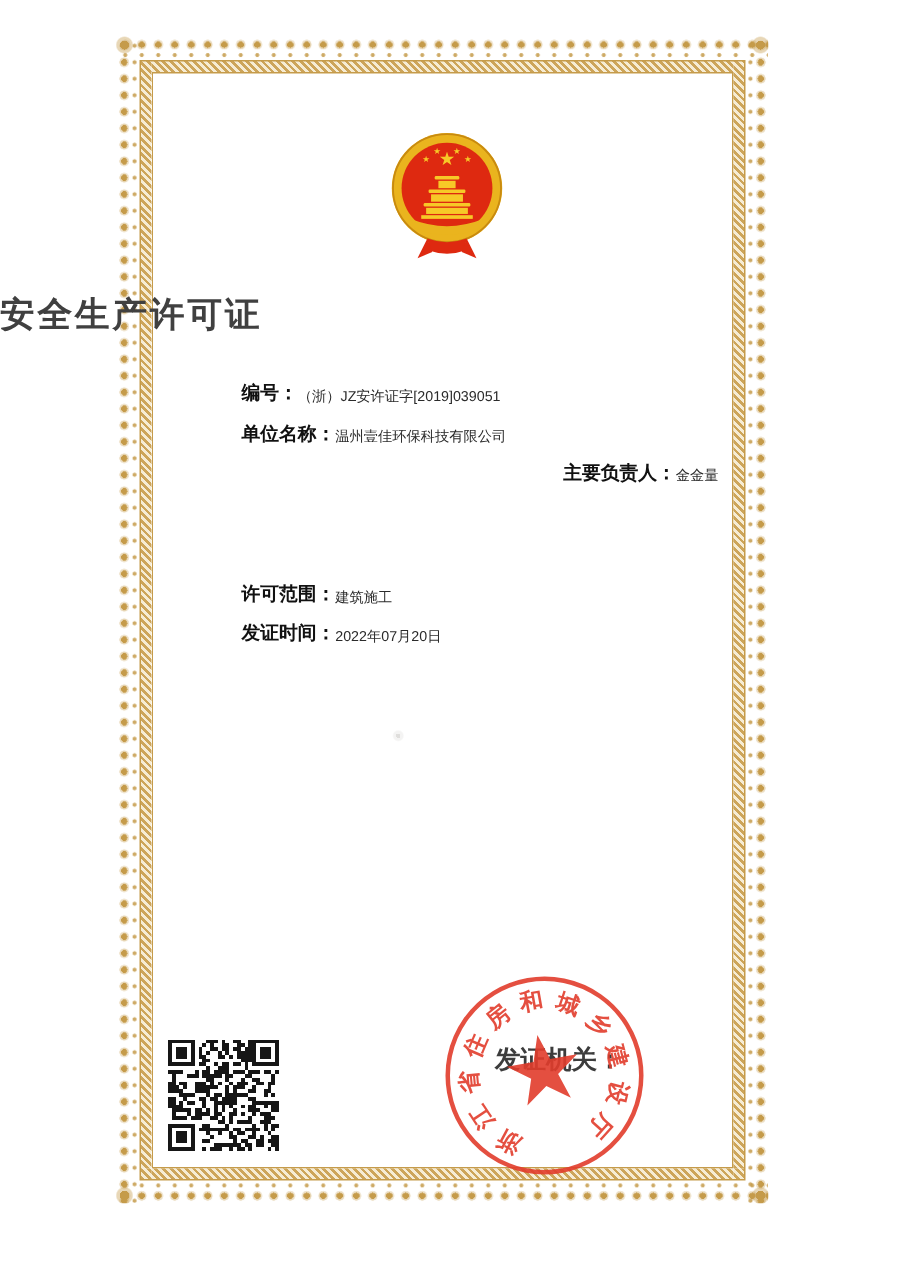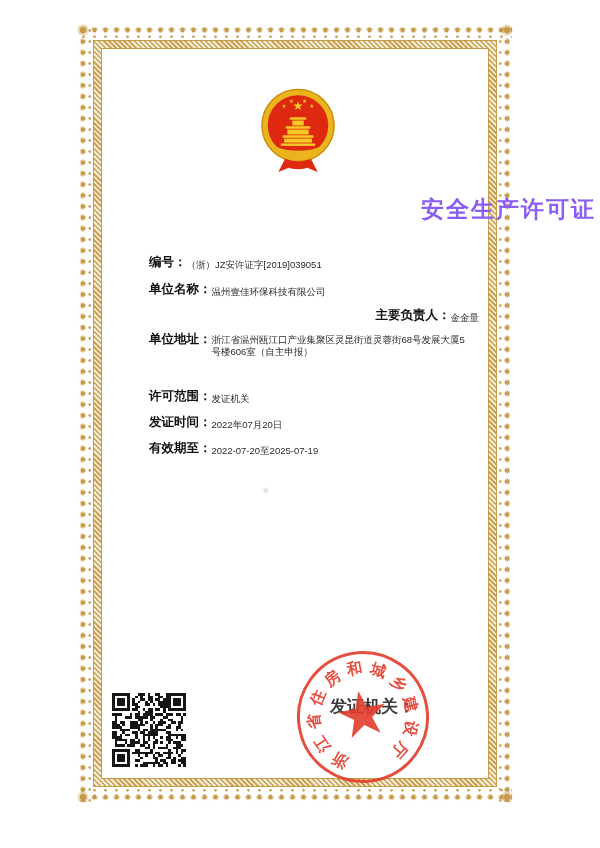--- a/index.html
+++ b/index.html
@@ -38,27 +38,27 @@
     background:radial-gradient(circle at 50% 50%, #c59b4a 0 3px, rgba(197,155,74,.4) 3px 5px, transparent 6px);}
   .corner.tl{left:-2px;top:-2px;} .corner.tr{right:-2px;top:-2px;}
   .corner.bl{left:-2px;bottom:-2px;} .corner.br{right:-2px;bottom:-2px;}
 
   
   .emblem{position:absolute;left:257px;top:87px;width:82px;height:90px;}
   .emblem svg{width:100%;height:100%;display:block;}
 
   
   .title{
-    position:absolute;left:0;top:194px;width:596px;text-align:right;
-    font-size:23px;font-weight:bold;letter-spacing:2px;color:#8b5cf6;
+    position:absolute;left:0;top:194px;width:596px;text-align:left;
+    font-size:23px;font-weight:bold;letter-spacing:2px;color:#404040;
   }
 
   
   .row{position:absolute;left:149px;width:330px;line-height:15px;}
-  .row .lbl{font-weight:bold;font-size:12.5px;color:#111;vertical-align:top;}
+  .row .lbl{font-weight:bold;font-size:12.5px;color:#111;vertical-align:top;margin-left:12px;}
   .row .val{font-size:9.5px;color:#2b2b2b;vertical-align:top;padding-top:2px;display:inline-block;}
   .row-addr .val{width:260px;line-height:11.5px;}
   .row-eco  .val{width:266px;line-height:11.5px;}
   .r1{top:255px;} .r2{top:282px;} .r3{top:308px;text-align:right;}
   .r4{top:332px;} .r5{top:356px;}
   .r6{top:389px;} .r7{top:415px;} .r8{top:441px;}
 
   
   .artifact{position:absolute;left:261px;top:486px;width:9px;height:9px;opacity:.45;
     background:radial-gradient(circle,#b9b6b2 0 1.5px,rgba(185,182,178,.35) 1.5px 3px,transparent 4px);}
@@ -138,31 +138,25 @@
 
   <div class="row r1">
     <span class="lbl">编号：</span><span class="val">（浙）JZ安许证字[2019]039051</span>
   </div>
   <div class="row r2">
     <span class="lbl">单位名称：</span><span class="val">温州壹佳环保科技有限公司</span>
   </div>
   <div class="row r3">
     <span class="lbl">主要负责人：</span><span class="val">金金量</span>
   </div>
-  <div class="row r4 row-addr">
-    <span class="lbl">单位地址：</span><span class="val">浙江省温州瓯江口产业集聚区灵昆街道灵蓉街68号发展大厦5号楼606室（自主申报）</span>
-  </div>
   <div class="row r6">
-    <span class="lbl">许可范围：</span><span class="val">发证机关</span>
+    <span class="lbl">许可范围：</span><span class="val">建筑施工</span>
   </div>
   <div class="row r7">
     <span class="lbl">发证时间：</span><span class="val">2022年07月20日</span>
-  </div>
-  <div class="row r8">
-    <span class="lbl">有效期至：</span><span class="val">2022-07-20至2025-07-19</span>
   </div>
 
   <div class="artifact"></div>
 
   <div class="qr">
       <svg viewBox="0 0 29 29" shape-rendering="crispEdges">
         <rect x="0" y="0" width="1" height="1"></rect>
         <rect x="1" y="0" width="1" height="1"></rect>
         <rect x="2" y="0" width="1" height="1"></rect>
         <rect x="3" y="0" width="1" height="1"></rect>

